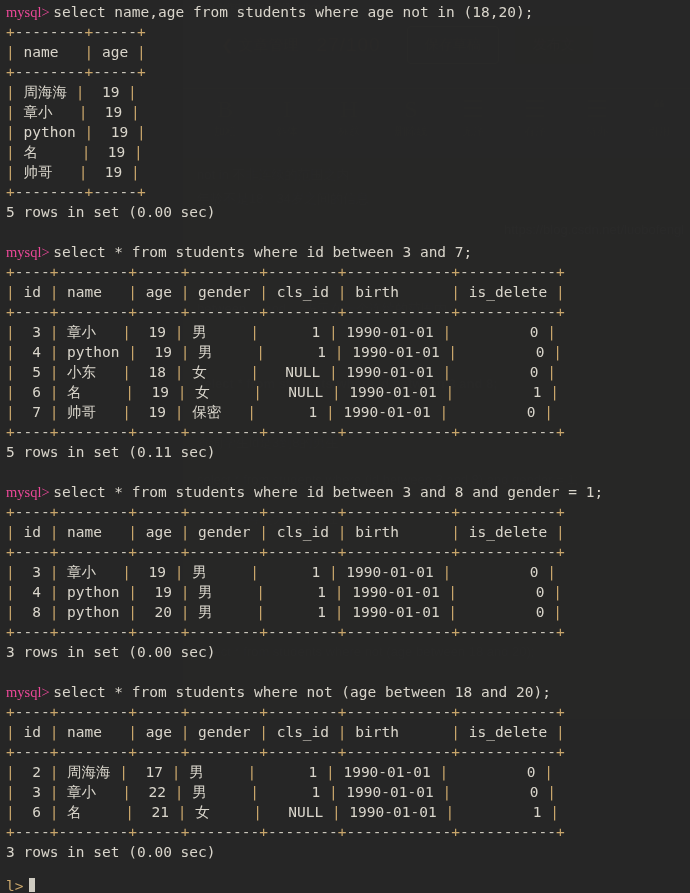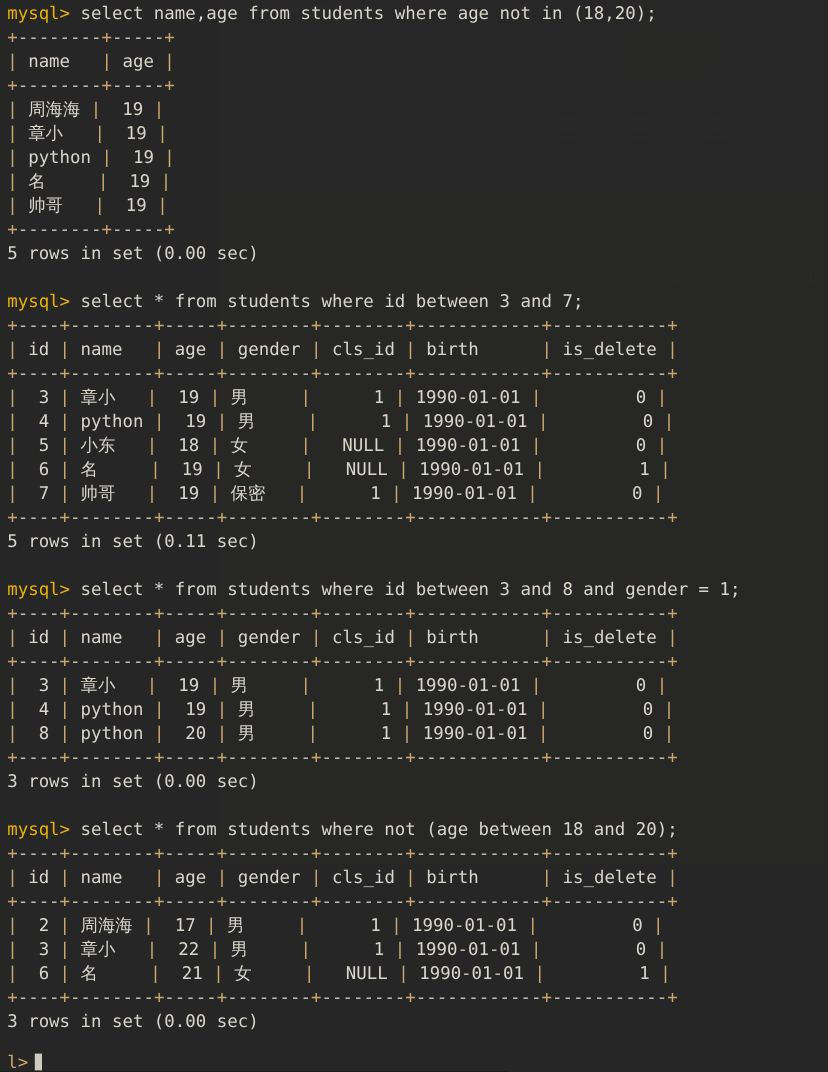--- a/index.html
+++ b/index.html
@@ -150,21 +150,21 @@
   }
   #term-right-pane {
     position: absolute;
     left: 183px; top: 0;
     width: 507px; height: 893px;
     background: rgba(38,38,38,0.86);
   }
   .c-sep { color: #c9a66b; }
   .c-dash { color: #c9c5ba; }
   .c-txt  { color: #d9d5cb; }
-  .c-prompt { color: #eab308; }
+  .c-prompt { color: #ec4899; font-family: Liberation Serif, serif; }
 
   #cursor {
     position: absolute;
     left: 29px;
     top: 878px;
     width: 6px;
     height: 14px;
     background: #cfcbc1;
   }
   #prompt-tail {

